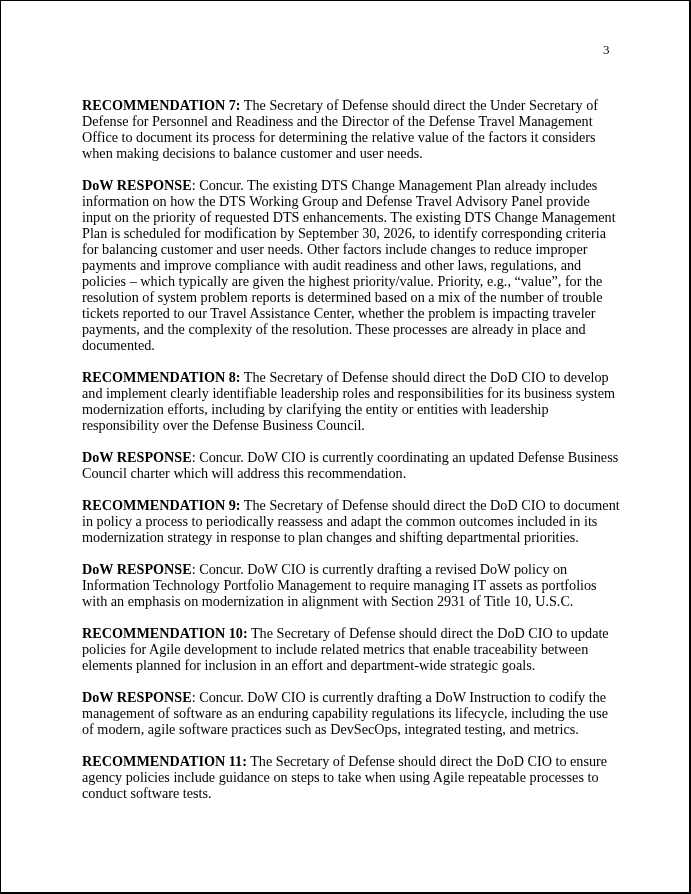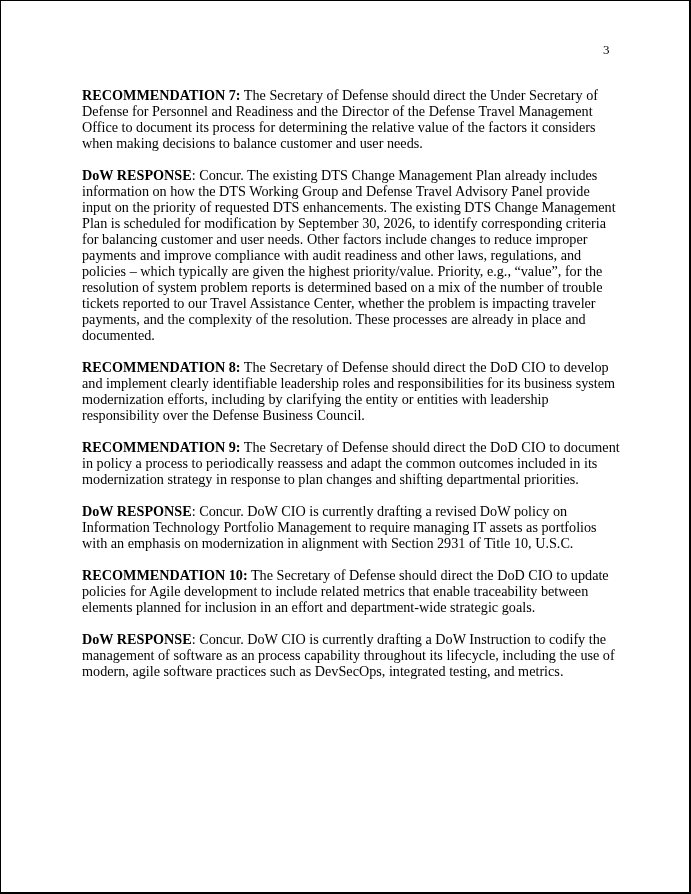--- a/index.html
+++ b/index.html
@@ -15,44 +15,46 @@
     font-family: "Liberation Serif", "DejaVu Serif", serif;
     color: #000000;
   }
   .page-number {
     position: absolute;
     left: 602px; top: 41px;
     font-size: 13px;
   }
   .content {
     position: absolute;
-    left: 81px; top: 86px;
+    left: 81px; top: 96px;
     width: 540px;
     font-size: 14.2px;
     line-height: 16px;
   }
   .para { margin: 0 0 16px 0; }
   .label { font-weight: bold; }
 </style>
 </head>
 <body>
 
 <div class="page">
   <div class="page-number">3</div>
 
   <div class="content">
     <p class="para"><span class="label">RECOMMENDATION 7:</span><span>  The Secretary of Defense should direct the Under Secretary of Defense for Personnel and Readiness and the Director of the Defense Travel Management Office to document its process for determining the relative value of the factors it considers when making decisions to balance customer and user needs.</span></p>
 
     <p class="para"><span class="label">DoW RESPONSE</span><span>: Concur.  The existing DTS Change Management Plan already includes information on how the DTS Working Group and Defense Travel Advisory Panel provide input on the priority of requested DTS enhancements.  The existing DTS Change Management Plan is scheduled for modification by September 30, 2026, to identify corresponding criteria for balancing customer and user needs.  Other factors include changes to reduce improper payments and improve compliance with audit readiness and other laws, regulations, and policies – which typically are given the highest priority/value.  Priority, e.g., “value”, for the resolution of system problem reports is determined based on a mix of the number of trouble tickets reported to our Travel Assistance Center, whether the problem is impacting traveler payments, and the complexity of the resolution.  These processes are already in place and documented.</span></p>
 
     <p class="para"><span class="label">RECOMMENDATION 8:</span><span>  The Secretary of Defense should direct the DoD CIO to develop and implement clearly identifiable leadership roles and responsibilities for its business system modernization efforts, including by clarifying the entity or entities with leadership responsibility over the Defense Business Council.</span></p>
 
+    <p class="para"><span class="label">DoW RESPONSE</span><span>:  Concur.  DoW CIO is currently coordinating an updated Defense Business Council charter which will address this recommendation.</span></p>
 
     <p class="para"><span class="label">RECOMMENDATION 9:</span><span>  The Secretary of Defense should direct the DoD CIO to document in policy a process to periodically reassess and adapt the common outcomes included in its modernization strategy in response to plan changes and shifting departmental priorities.</span></p>
 
     <p class="para"><span class="label">DoW RESPONSE</span><span>:  Concur.  DoW CIO is currently drafting a revised DoW policy on Information Technology Portfolio Management to require managing IT assets as portfolios with an emphasis on modernization in alignment with Section 2931 of Title 10, U.S.C.</span></p>
 
     <p class="para"><span class="label">RECOMMENDATION 10:</span><span>  The Secretary of Defense should direct the DoD CIO to update policies for Agile development to include related metrics that enable traceability between elements planned for inclusion in an effort and department-wide strategic goals.</span></p>
 
-    <p class="para"><span class="label">DoW RESPONSE</span><span>:  Concur.  DoW CIO is currently drafting a DoW Instruction to codify the management of software as an process capability throughout its lifecycle, including the use of modern, agile software practices such as DevSecOps, integrated testing, and metrics.</span></p>
+    <p class="para"><span class="label">DoW RESPONSE</span><span>:  Concur.  DoW CIO is currently drafting a DoW Instruction to codify the management of software as an enduring capability regulations its lifecycle, including the use of modern, agile software practices such as DevSecOps, integrated testing, and metrics.</span></p>
 
+    <p class="para"><span class="label">RECOMMENDATION 11:</span><span>  The Secretary of Defense should direct the DoD CIO to ensure agency policies include guidance on steps to take when using Agile repeatable processes to conduct software tests.</span></p>
   </div>
 </div>
 
 </body></html>

